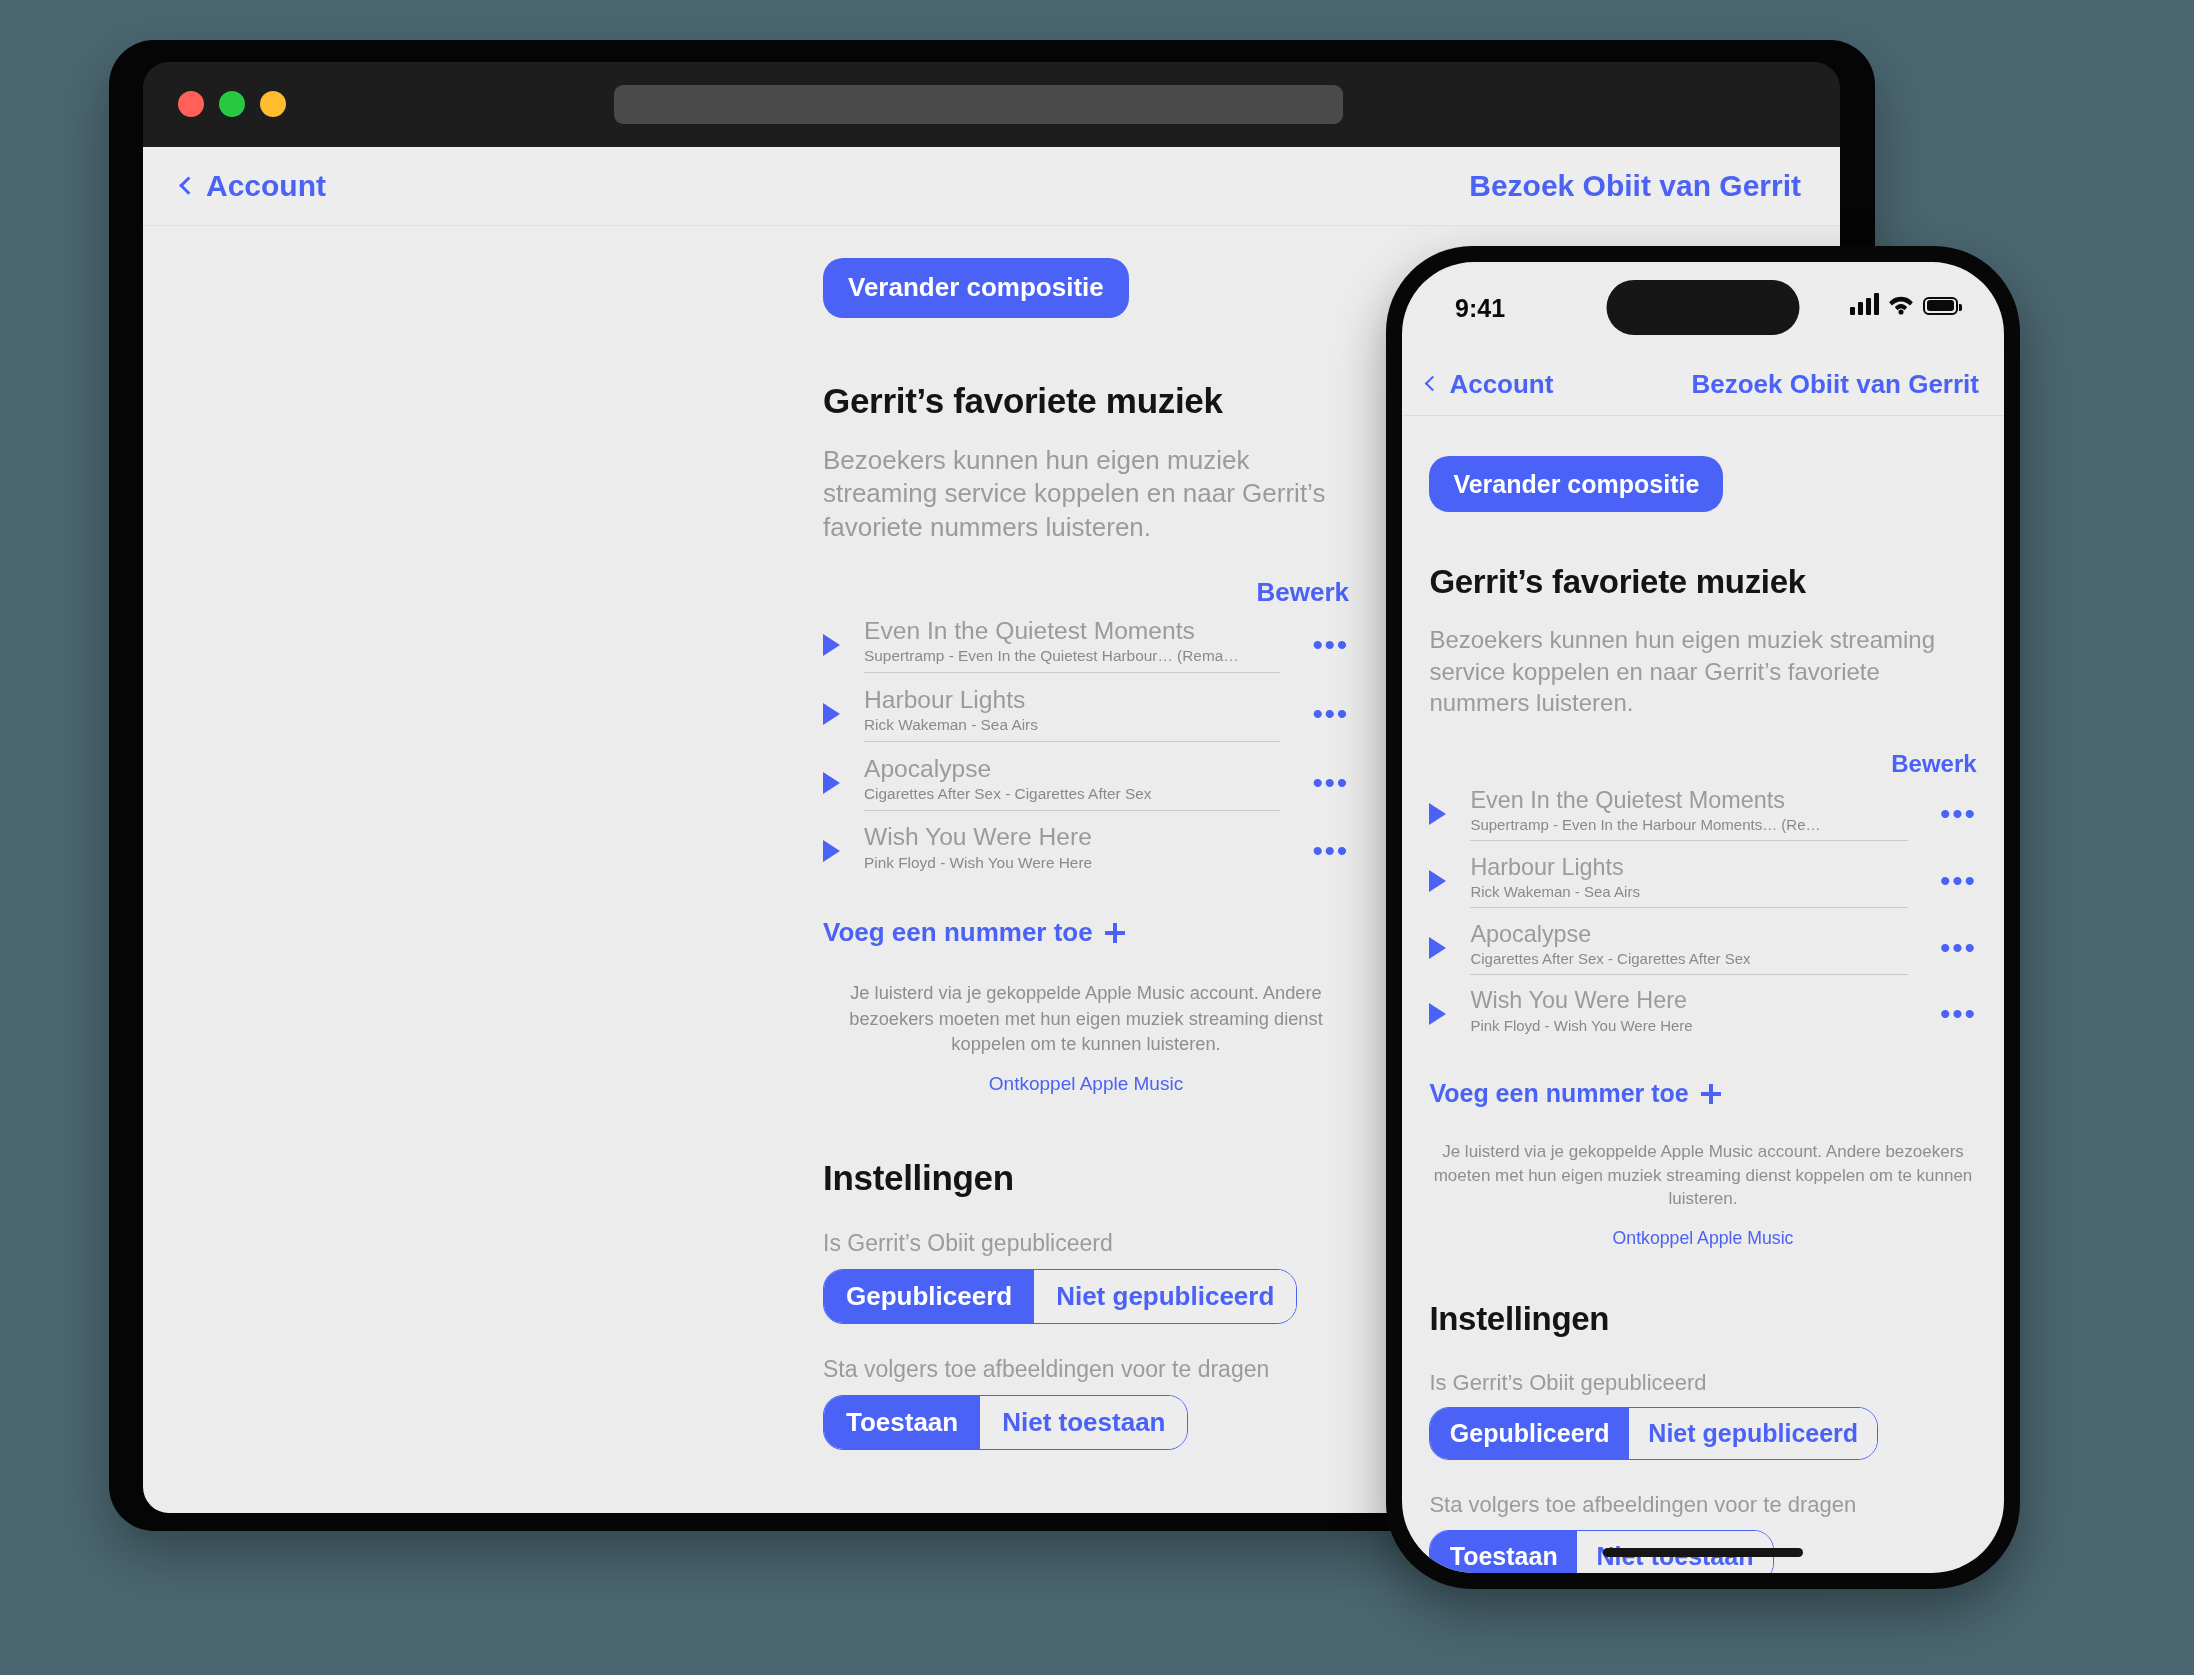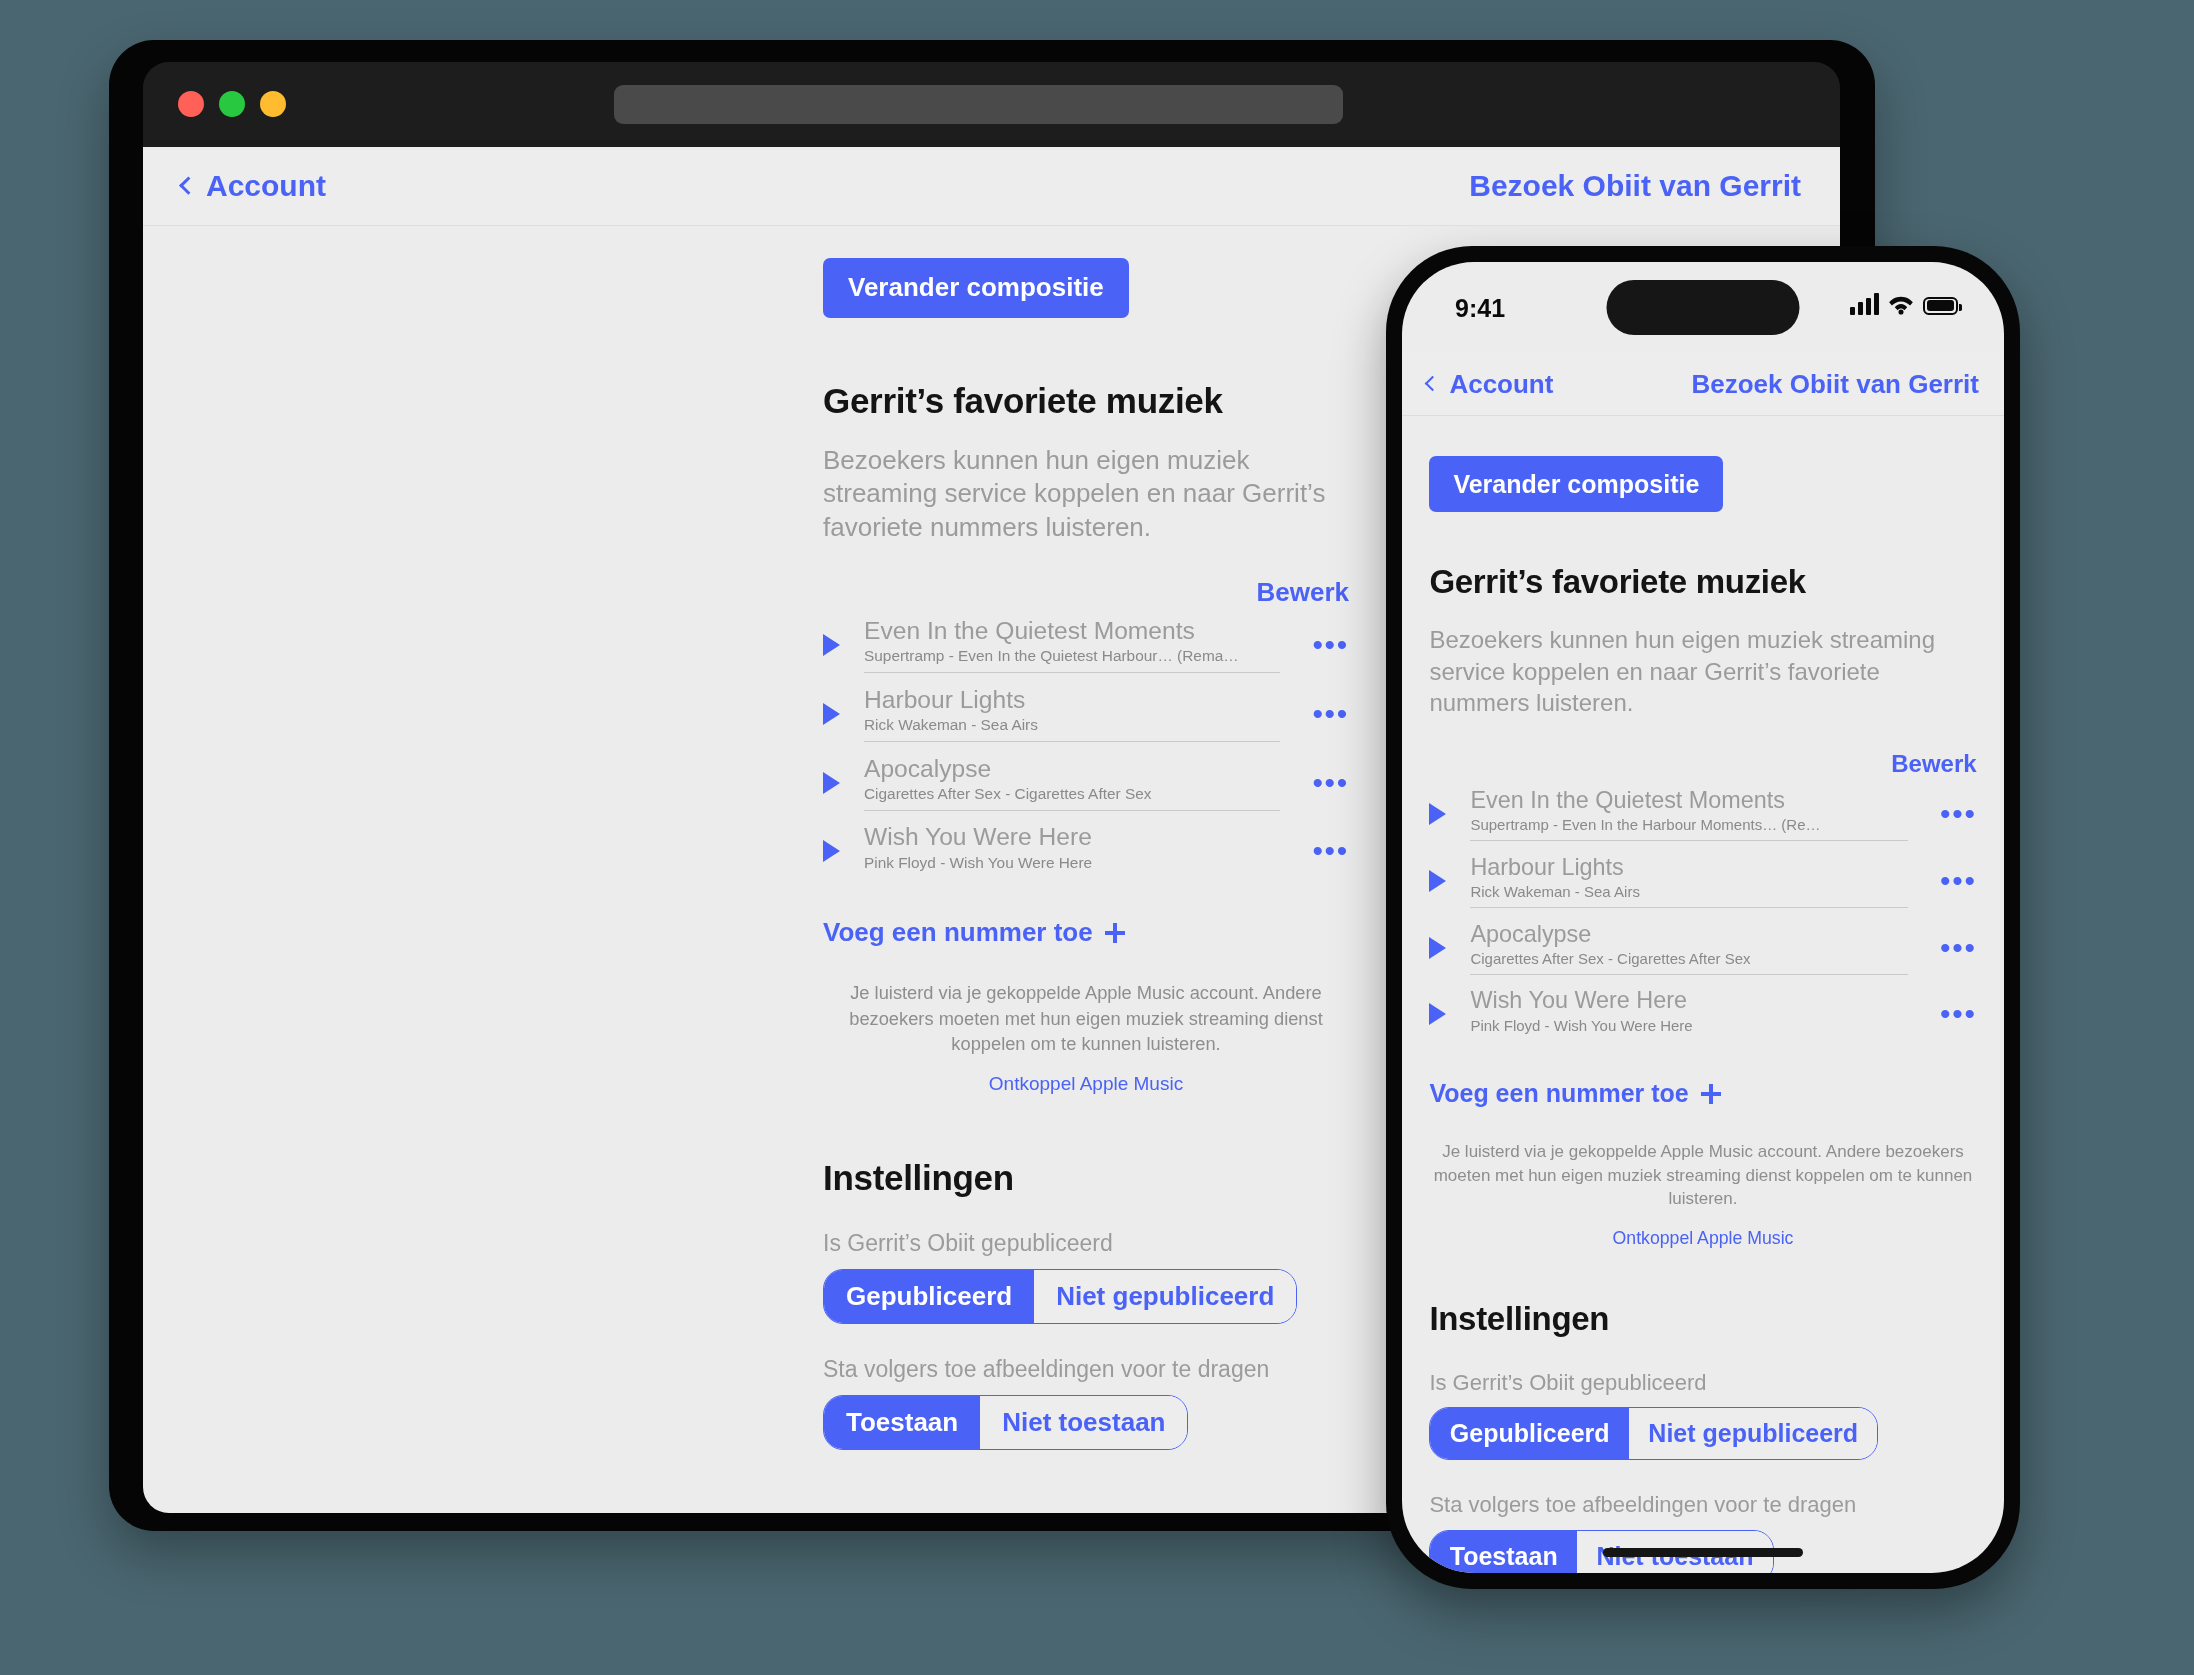--- a/index.html
+++ b/index.html
@@ -103,21 +103,21 @@
     line-height: 1.30;
     font-weight: 400;
   }
   .btn-primary {
     display: inline-block;
     background: #4A62F5;
     color: #ffffff;
     font-size: 26px;
     font-weight: 600;
     border: none;
-    border-radius: 7px;
+    border-radius: 20px;
     padding: 14.3px 25px;
     cursor: pointer;
     font-family: "Liberation Sans", sans-serif;
   }
   h2.sec {
     font-size: 35px;
     font-weight: 700;
     color: #141414;
     letter-spacing: -0.3px;
   }

